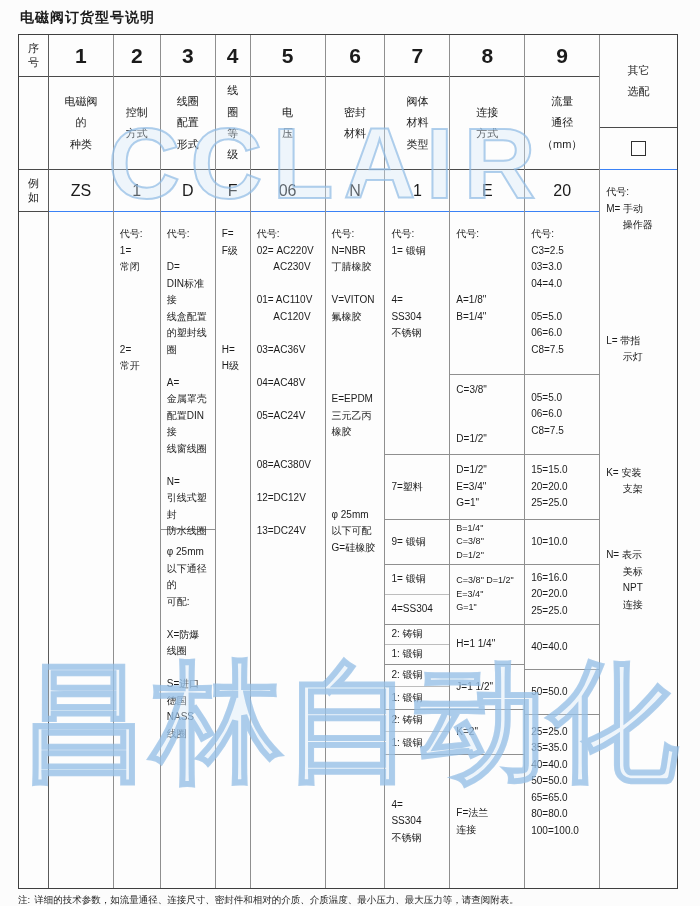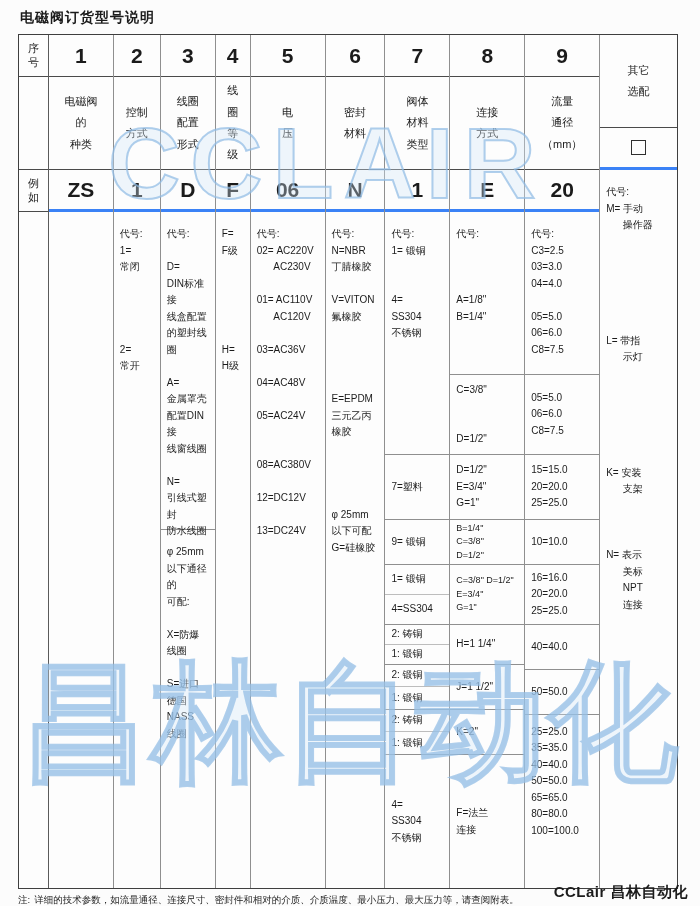--- a/index.html
+++ b/index.html
@@ -11,21 +11,21 @@
   .table{width:660px;height:855px;border:1px solid #3f3f3f;display:flex;align-items:stretch;background:#fdfdfd;}
   .col{display:flex;flex-direction:column;overflow:hidden;border-right:1px solid #8f8f8f;}
   .labelcol{width:30px;border-right:1px solid #5a5a5a;}
   .c1{width:65px}.c2{width:47px}.c3{width:55px}.c4{width:35px}.c5{width:75px}
   .c6{width:60px}.c7{width:65px}.c8{width:75px}.c9{width:75px}.c10{width:77px;border-right:none;}
   .num{height:42px;flex:none;display:flex;align-items:center;justify-content:center;
        font-size:21px;font-weight:bold;border-bottom:1px solid #4a4a4a;}
   .desc{height:93px;flex:none;display:flex;align-items:center;justify-content:center;text-align:center;
         font-size:11px;line-height:1.95;white-space:pre-line;border-bottom:1px solid #4a4a4a;}
   .ex{height:42px;flex:none;display:flex;align-items:center;justify-content:center;
-      font-size:21px;font-weight:bold;border-bottom:3px solid #3b82f6;}
+      font-size:16px;font-weight:normal;border-bottom:1px solid #3b82f6;}
   .labelcell{height:42px;flex:none;display:flex;align-items:center;justify-content:center;
              font-size:11px;line-height:1.25;text-align:center;white-space:pre-line;border-bottom:1px solid #4a4a4a;}
   .labelspacer{height:93px;flex:none;border-bottom:1px solid #4a4a4a;}
   .labelrest{flex:1;}
   .detail{flex:1;font-size:10px;line-height:1.65;display:flex;flex-direction:column;}
   .simple{display:block;white-space:pre-wrap;padding:14px 3px 0 6px;}
   .split .cellA{height:318px;flex:none;border-bottom:1px solid #8f8f8f;white-space:pre-wrap;padding:14px 3px 0 6px;}
   .split .cellB{flex:1;white-space:pre-wrap;padding:14px 3px 0 6px;}
   .cell{flex:none;border-bottom:1px solid #8f8f8f;display:flex;align-items:center;justify-content:flex-start;
         padding-left:6px;white-space:pre-wrap;}
@@ -331,18 +331,17 @@
   </div>
 
   <div class="note">
     <span class="note-prefix">注:</span>
     <div class="note-lines">
       <div>详细的技术参数，如流量通径、连接尺寸、密封件和相对的介质、介质温度、最小压力、最大压力等，请查阅附表。</div>
 
     </div>
   </div>
 
-  <div class="brand">CCLair 昌林自动化</div>
 
   <div class="wm wm-top">CCLAIR</div>
   <div class="wm wm-bottom">昌林自动化</div>
 
 </div>
 
 </body></html>

